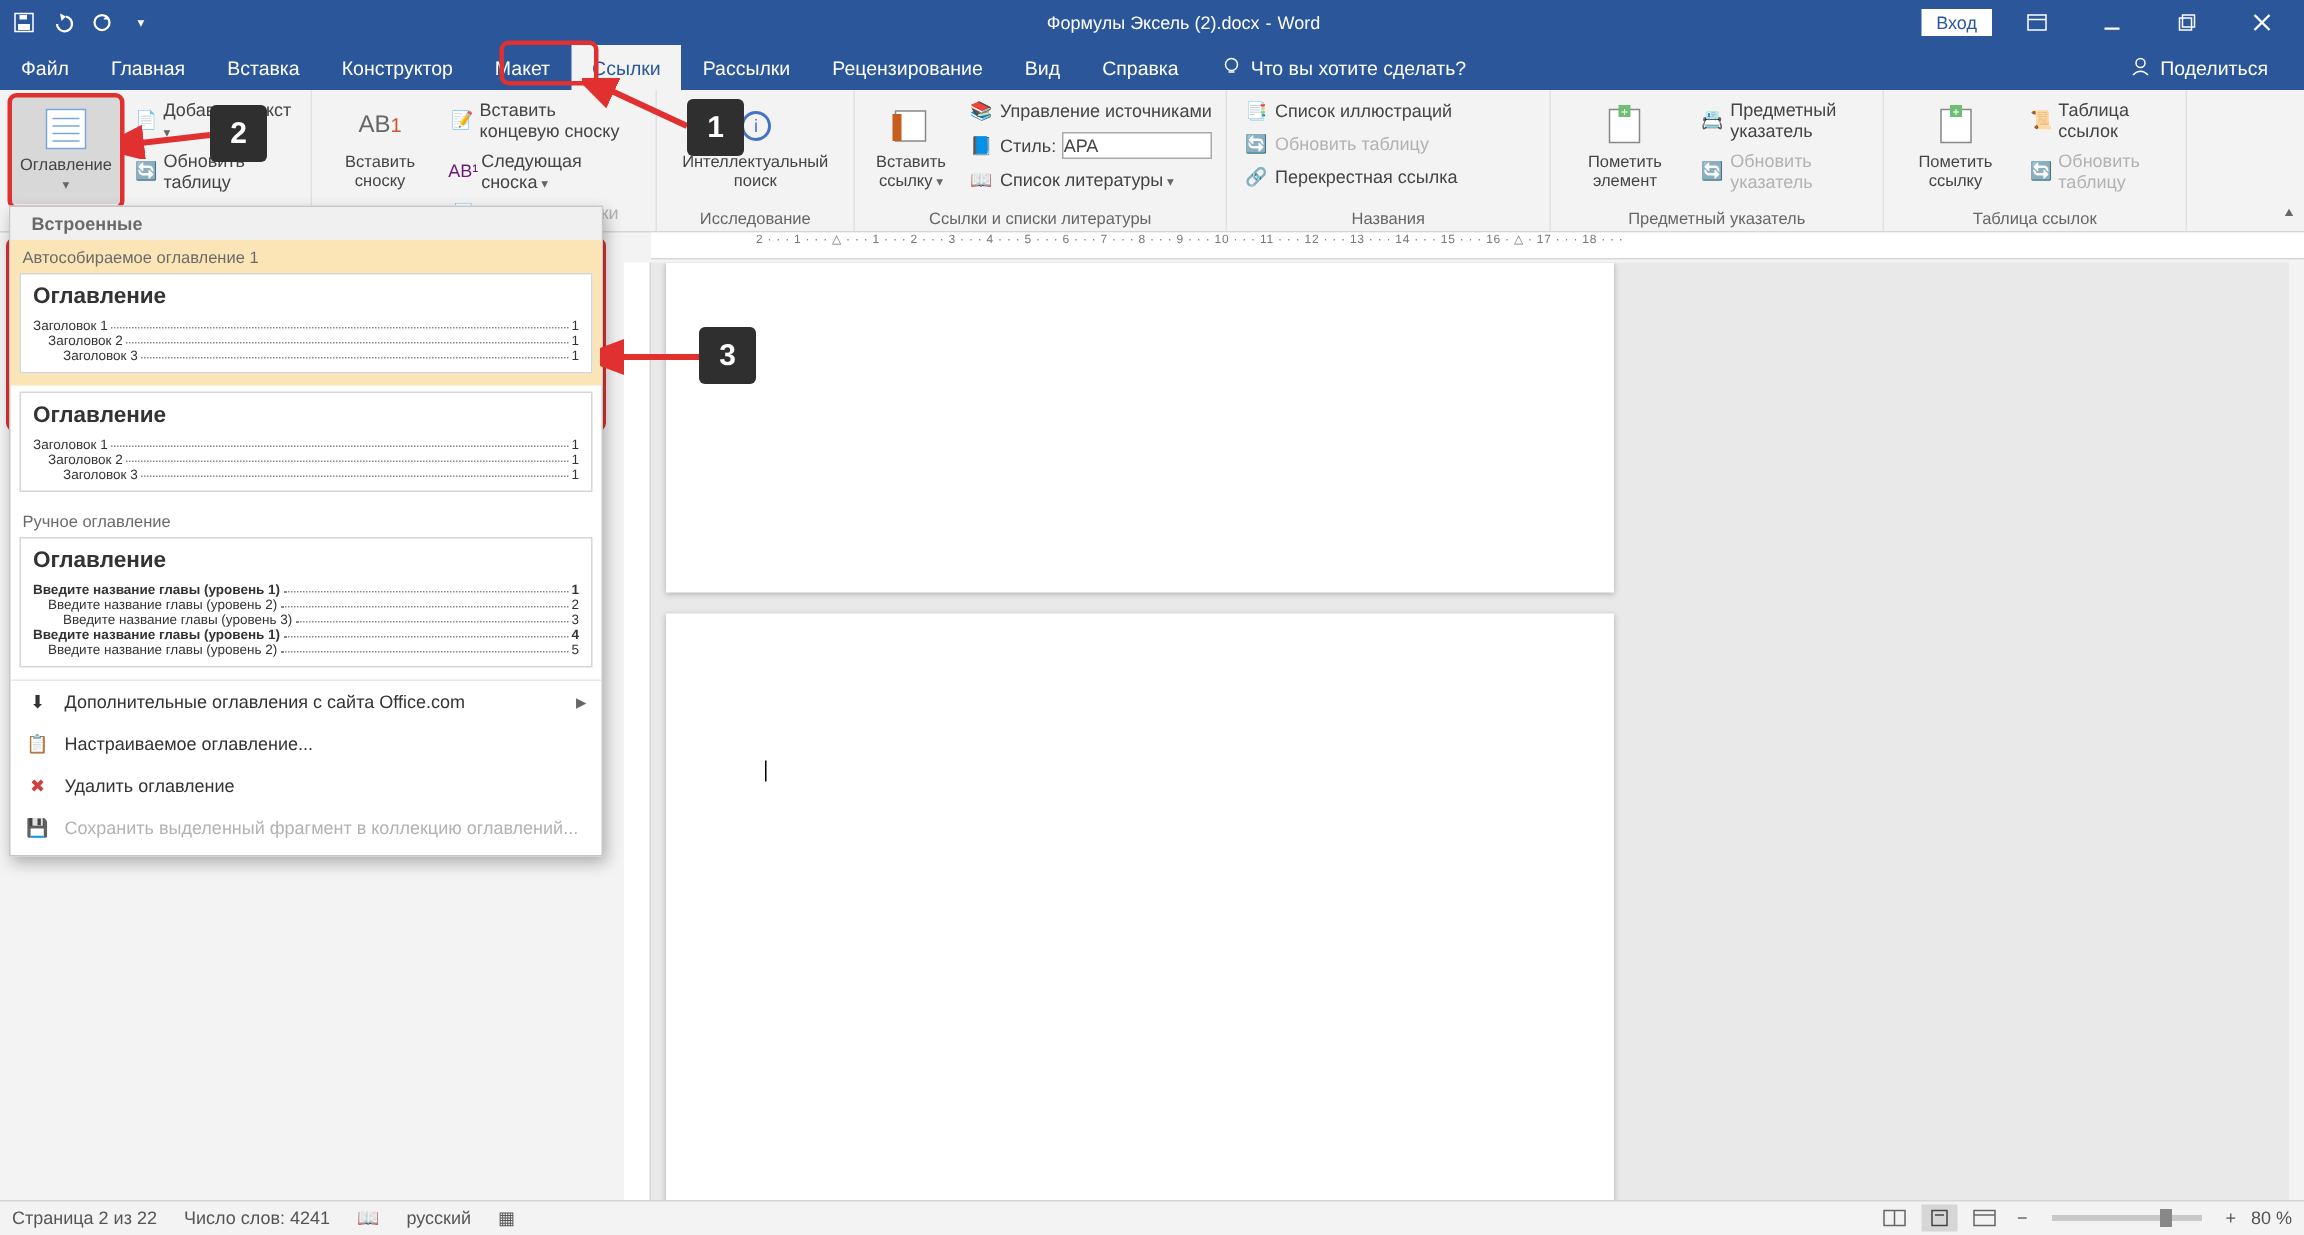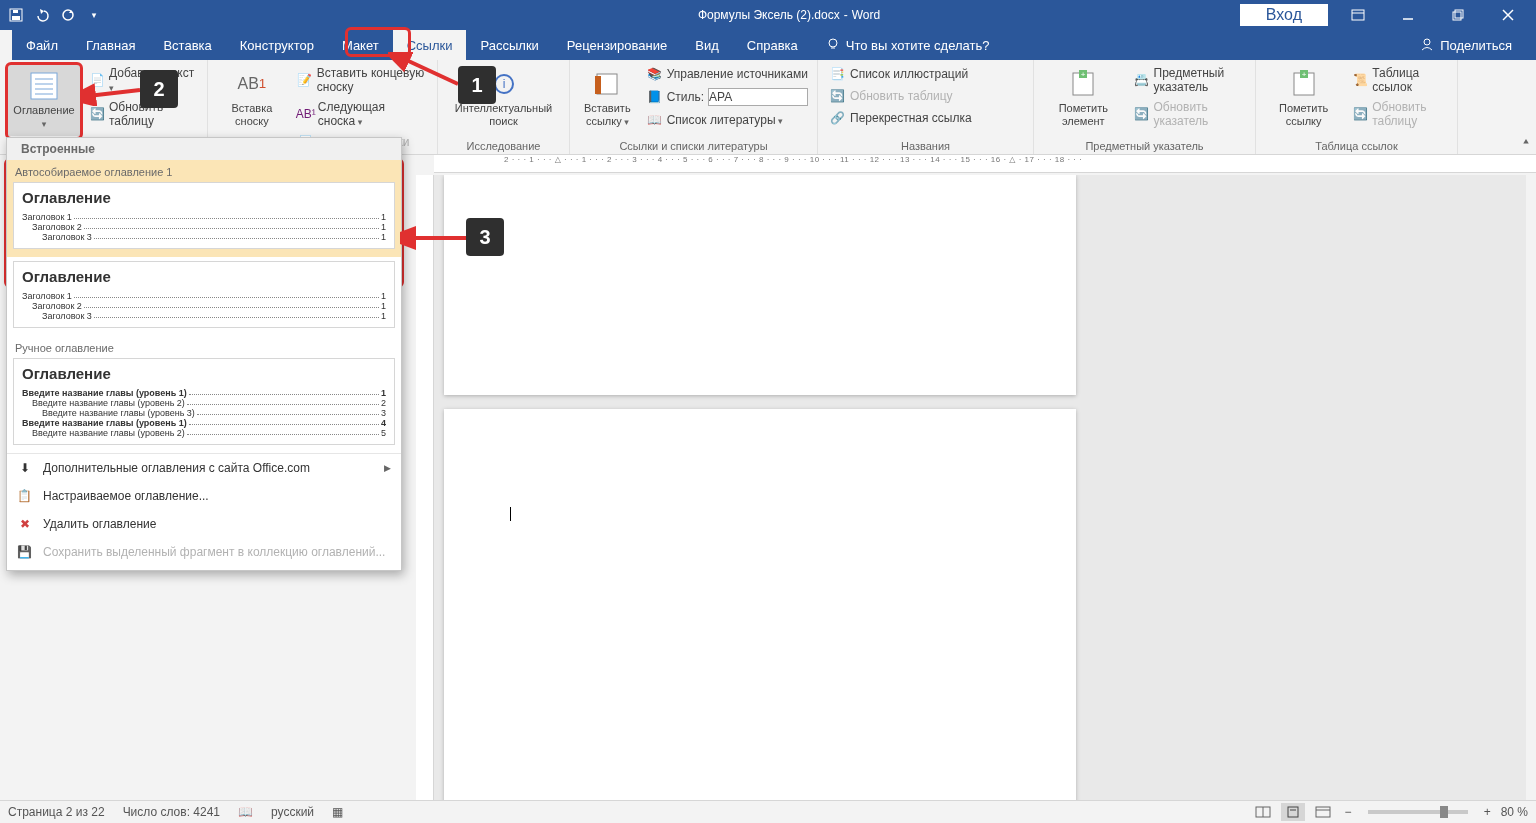--- a/index.html
+++ b/index.html
@@ -2,25 +2,25 @@
 <html><head>
 <meta charset="utf-8">
 <style>
   * { box-sizing: border-box; margin: 0; padding: 0; font-family: "Segoe UI", Tahoma, sans-serif; }
   body { width: 1536px; height: 823px; overflow: hidden; background: #f3f3f3; position: relative; }
   .titlebar { height: 30px; background: #2b579a; color: #fff; display: flex; align-items: center; font-size: 12px; position: relative; }
   .qat { display: flex; align-items: center; gap: 10px; padding: 0 8px; }
   .qat .qi { width: 16px; height: 16px; display: flex; align-items: center; justify-content: center; color: #fff; }
   .title-center { position: absolute; left: 50%; transform: translateX(-50%); display: flex; align-items: flex-start; gap: 4px; margin-left: 21px; }
   .title-right { margin-left: auto; display: flex; align-items: center; gap: 10px; padding-right: 8px; }
-  .signin { background: #fff; color: #2b579a; padding: 2px 26px; font-size: 16px; }
+  .signin { background: #fff; color: #2b579a; padding: 2px 10px; font-size: 12px; }
   .winbtn { width: 40px; height: 30px; display: flex; align-items: center; justify-content: center; font-size: 12px; }
   .winbtn svg { stroke: #fff; }
 
-  .menubar { height: 30px; background: #2b579a; display: flex; align-items: stretch; color: #fff; font-size: 13px; position: relative; margin-left: 12px; }
+  .menubar { height: 30px; background: #2b579a; display: flex; align-items: stretch; color: #fff; font-size: 13px; position: relative; }
   .menubar .mi { padding: 0 14px; display: flex; align-items: center; cursor: pointer; position: relative; }
   .menubar .mi.active { background: #f3f3f3; color: #2b579a; }
   .menubar .tellme { display: flex; align-items: center; gap: 6px; }
   .menubar .share { margin-left: auto; padding-right: 24px; display: flex; align-items: center; gap: 6px; }
 
   .ribbon { height: 95px; background: #f3f3f3; border-bottom: 1px solid #d6d6d6; display: flex; position: relative; }
   .group { border-right: 1px solid #e1e1e1; padding: 4px 8px 2px 8px; display: flex; flex-direction: column; justify-content: space-between; }
   .group-body { display: flex; align-items: flex-start; gap: 6px; }
   .group-label { text-align: center; font-size: 11px; color: #666; }
   .bigbtn { display: flex; flex-direction: column; align-items: center; justify-content: center; gap: 2px; padding: 4px 6px; font-size: 11px; color: #444; text-align:center; line-height:1.15; cursor: pointer; }
@@ -184,21 +184,21 @@
         </div>
       </div>
     </div>
     <div class="group-label">Оглавление</div>
   </div>
 
   <div class="group" style="width:230px;">
     <div class="group-body">
       <div class="bigbtn">
         <span class="icon" style="font-size:16px;font-weight:normal;color:#666;">AB<sup style="color:#d05030">1</sup></span>
-        <span>Вставка сноску</span>
+        <span>Вставить сноску</span>
       </div>
       <div class="vstack">
         <div class="smallbtn">
           <span class="si">📝</span>
           <span>Вставить концевую сноску</span>
         </div>
         <div class="smallbtn">
           <span class="si" style="color:#701a75;font-weight:normal">AB¹</span>
           <span class="dropdown-caret">Следующая сноска</span>
         </div>

